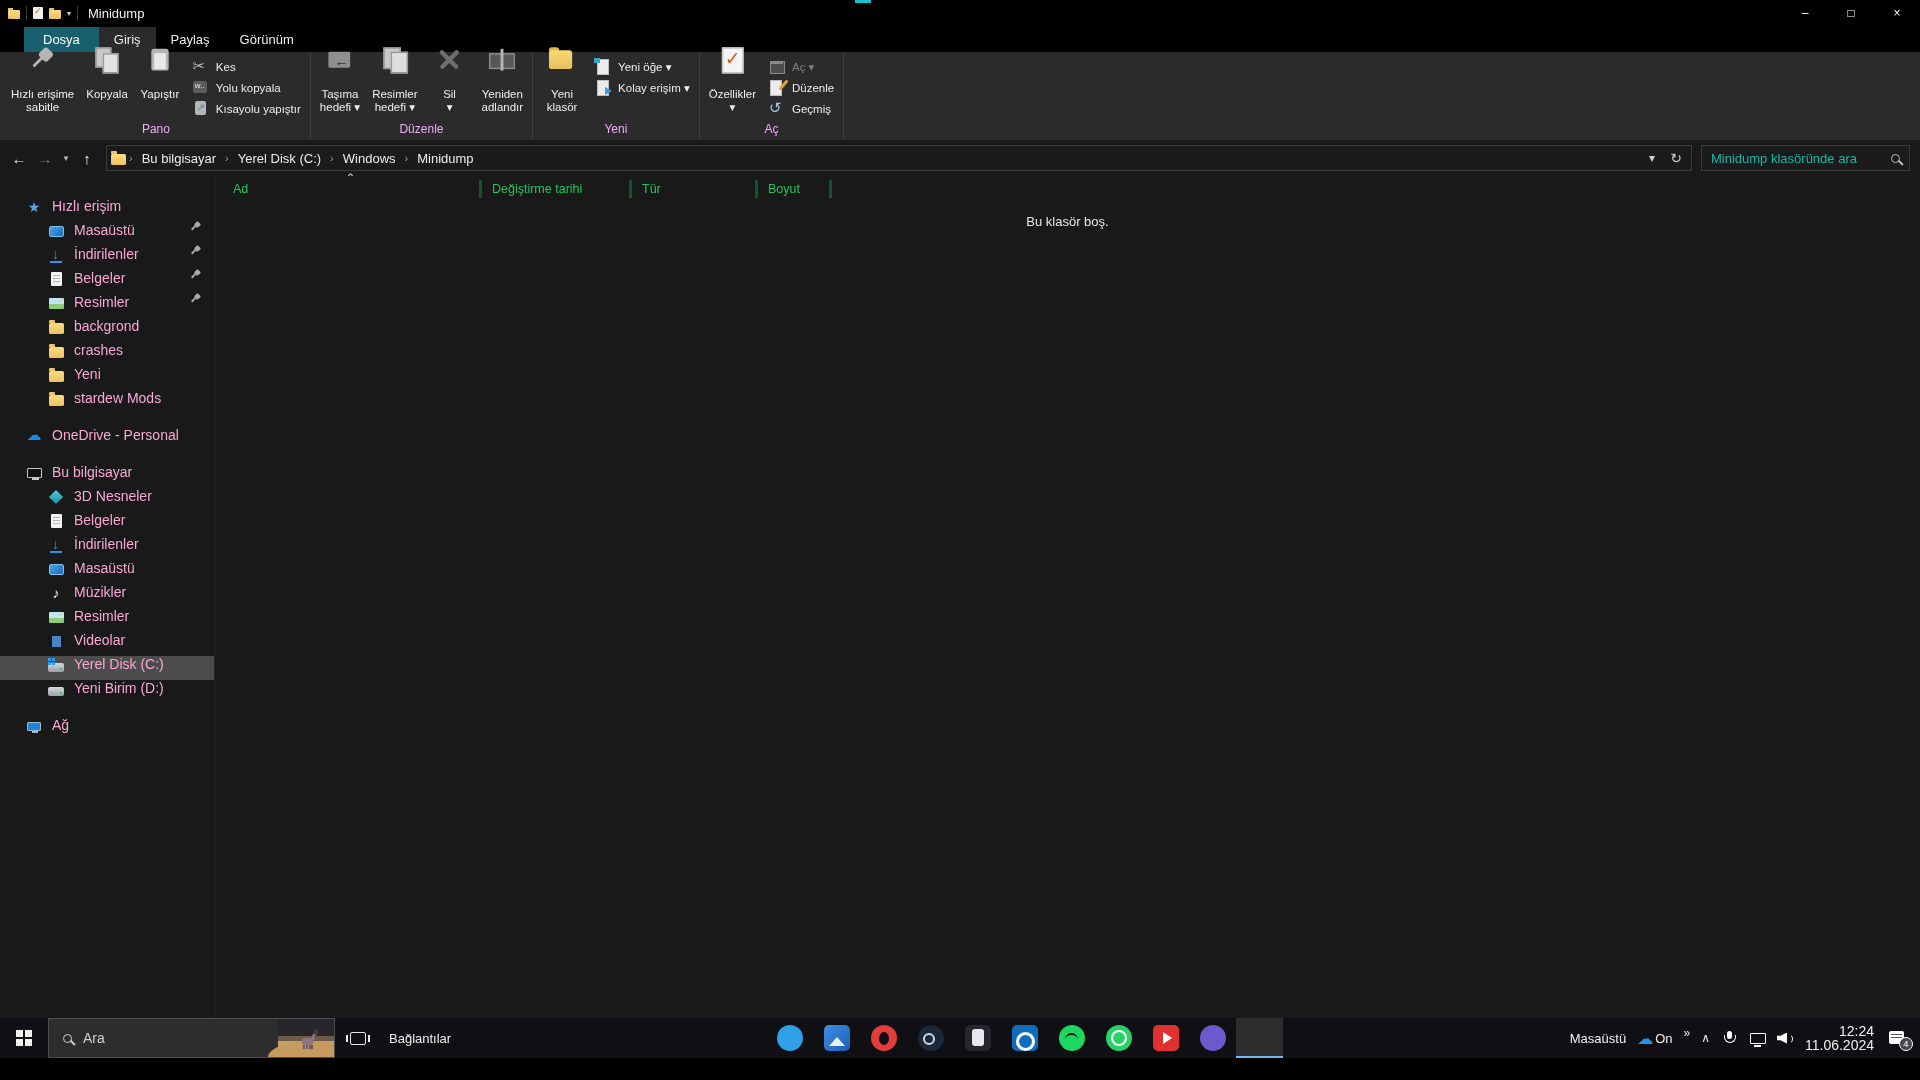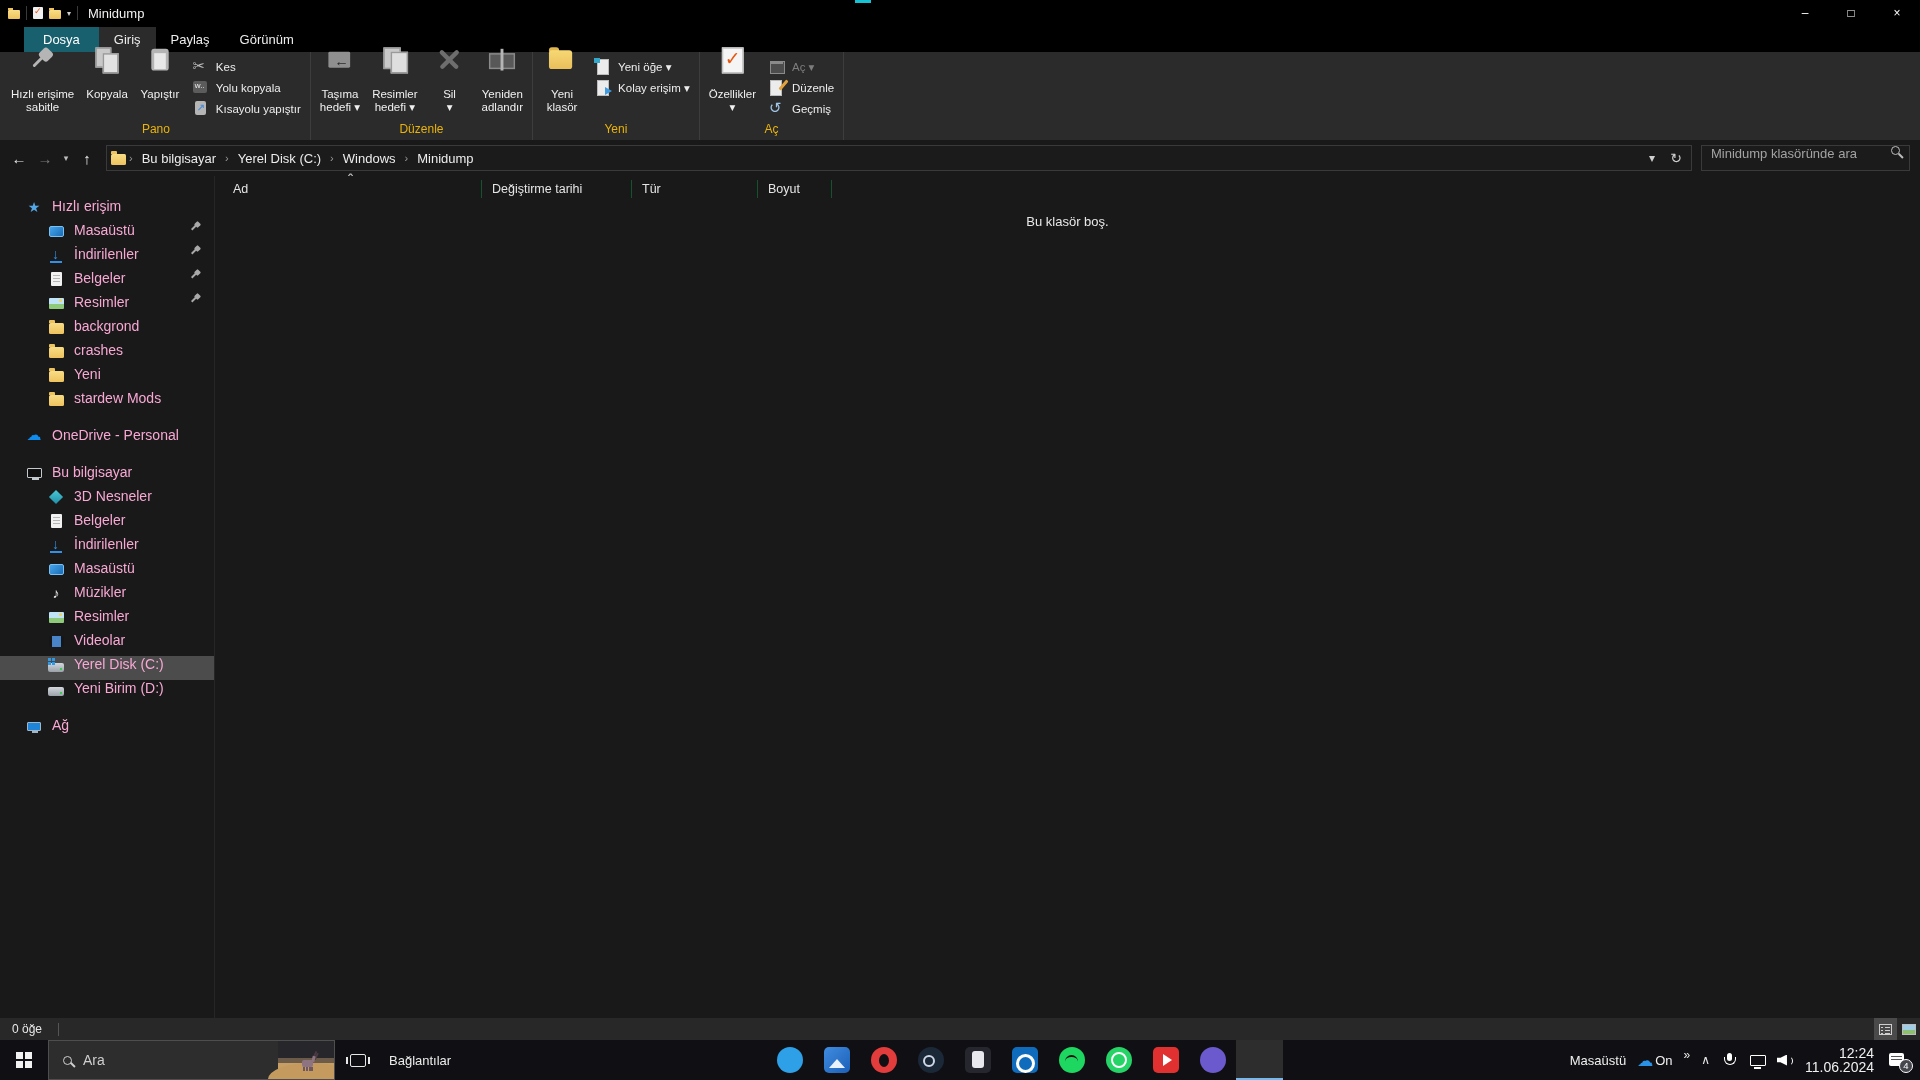--- a/index.html
+++ b/index.html
@@ -19,21 +19,21 @@
   
   .tabrow{height:26px;background:#000;display:flex;align-items:flex-end;padding-left:24px}
   .tab{padding:5px 15px;font-size:13px;color:#ededed}
   .tab.file-tab{background:#19606e;color:#fff;padding:5px 19px}
   .tab.selected{background:#2b2b2b}
 
   
   .ribbon{height:88px;background:#2b2b2b;display:flex;padding-left:2px;color:#ededed}
   .rgroup{display:flex;flex-direction:column;border-right:1px solid #3d3d3d;padding:0 3px}
   .rg-body{flex:1;display:flex;align-items:flex-start;padding-top:1px}
-  .rg-label{height:20px;text-align:center;color:#eab308;font-size:12px;line-height:18px}
+  .rg-label{height:20px;text-align:center;color:#f0abfc;font-size:12px;line-height:18px}
   .rbtn-big{min-width:52px;height:66px;padding:3px 6px 0;display:flex;flex-direction:column;align-items:center;font-size:11.5px;line-height:13px;color:#f0f0f0;text-align:center}
   .rbtn-big .ico{height:32px;display:flex;align-items:center;justify-content:center;transform:scale(1.45);transform-origin:center 60%}
   .rbtn-big .l1,.rbtn-big .l2{white-space:nowrap}
   .rsmall-stack{display:flex;flex-direction:column;padding-top:3px}
   .rbtn-small{display:flex;align-items:center;gap:6px;height:21px;padding:0 6px;font-size:11.5px;white-space:nowrap}
   .rbtn-small.disabled{color:#7d7d7d}
   .ico{position:relative;display:inline-block;width:18px;height:17px}
 
   
   .pin-icon::before{content:"";position:absolute;left:7px;top:1px;width:8px;height:8px;background:#b5b5b5;border-radius:2px;transform:rotate(45deg)}
@@ -81,21 +81,21 @@
   .nav-btn{width:26px;text-align:center;font-size:15px;color:#e8e8e8}
   .nav-btn.dim{color:#7a7a7a}
   .nav-btn.small{width:16px;font-size:9px;color:#bdbdbd}
   .addressbox{flex:1;height:26px;margin-left:6px;border:1px solid #3a3a3a;background:#1b1b1b;display:flex;align-items:center;padding:0 4px}
   .crumb{display:flex;align-items:center}
   .crumb-sep{color:#9a9a9a;font-size:11px;padding:0 3px}
   .crumb-label{padding:0 6px;font-size:13px;color:#ececec;white-space:nowrap}
   .addr-tools{margin-left:auto;display:flex;align-items:center;gap:2px}
   .addr-tool{width:22px;text-align:center;color:#cfcfcf;font-size:12px}
   .addr-tool.refresh{font-size:14px}
-  .searchbox{width:209px;height:26px;margin-left:9px;border:1px solid #3a3a3a;background:#1b1b1b;display:flex;align-items:flex-start;padding:0 9px;color:#a3a3a3;font-size:13px}
+  .searchbox{width:209px;height:26px;margin-left:9px;border:1px solid #3a3a3a;background:#1b1b1b;display:flex;align-items:center;padding:0 9px;color:#14b8a6;font-size:13px}
   .search-glyph{width:9px;height:9px;border:1.5px solid currentColor;border-radius:50%;position:relative;flex:none}
   .search-glyph::after{content:"";position:absolute;width:6px;height:1.5px;background:currentColor;transform:rotate(45deg);right:-5px;bottom:-2px}
   .searchbox .search-glyph{margin-left:auto;color:#bdbdbd}
 
   
   .main{height:842px;display:flex;background:#191919}
   .sidebar{width:215px;flex:none;padding-top:22px;border-right:1px solid #262626;overflow:hidden}
   .side-sec{margin-bottom:13px}
   .side-row{height:24px;display:flex;align-items:flex-start;font-size:14px;color:#f9a8d4}
   .side-row.ind1{padding-left:24px}
@@ -129,21 +129,21 @@
   .videos-icon{width:15px;height:11px;border-radius:2px;background:linear-gradient(90deg,#161616 0 3px,#4a84c8 3px 12px,#161616 12px)}
   .disk-icon,.disk-windows-icon{width:16px;height:9px;background:linear-gradient(#d3d8dd,#9aa1a8);border-radius:2px;margin-top:5px}
   .disk-icon::after,.disk-windows-icon::after{content:"";position:absolute;right:2px;bottom:2px;width:2px;height:2px;background:#3ccc52}
   .disk-windows-icon::before{content:"";position:absolute;left:0;top:-5px;width:3px;height:3px;background:#2f9ae8;box-shadow:4px 0 0 #2f9ae8,0 4px 0 #2f9ae8,4px 4px 0 #2f9ae8}
   .network-icon{width:14px;height:9px;background:#1d84d8;border:1px solid #9fb6c8;border-radius:1px}
   .network-icon::after{content:"";position:absolute;left:4px;bottom:-3px;width:6px;height:2px;background:#9fb6c8}
 
   
   .content{flex:1;position:relative}
   .cols{height:26px;display:flex;align-items:center;padding-left:18px;position:relative}
-  .colh{height:18px;display:flex;align-items:center;font-size:12.5px;color:#e5e5e5;border-right:1px solid #14532d;padding-left:10px;white-space:nowrap}
+  .colh{height:18px;display:flex;align-items:center;font-size:12.5px;color:#22c55e;border-right:3px solid #14532d;padding-left:10px;white-space:nowrap}
   .cols .colh:nth-of-type(1){width:249px;padding-left:0}
   .cols .colh:nth-of-type(2){width:150px}
   .cols .colh:nth-of-type(3){width:126px}
   .cols .colh:nth-of-type(4){width:74px}
   .sort-ind{position:absolute;left:133px;top:-4px;color:#bdbdbd;font-size:14px;font-weight:bold}
   .empty-msg{position:absolute;top:38px;left:0;width:100%;text-align:center;color:#e8e8e8;font-size:13px}
 
   
   .statusbar{height:22px;background:#282828;display:flex;align-items:center;padding-left:12px;font-size:12px;color:#e8e8e8}
   .st-sep{width:1px;height:13px;background:#555;margin-left:16px}
@@ -611,32 +611,20 @@
   </div>
 
   <div class="colh" data-name="column-header">
     <span>Boyut</span>
   </div>
 </div>
       <div class="empty-msg" data-name="empty-folder-message">Bu klasör boş.</div>
     </div>
   </div>
 
-  <div class="statusbar" data-name="status-bar">
-    <span data-name="item-count">0 öğe</span>
-    <span class="st-sep" data-name="separator"></span>
-    <div class="view-btns">
-      <span class="view-btn selected" data-name="details-view-button">
-          <span class="details-view-icon" data-name="details-view-icon"></span>
-        </span>
-      <span class="view-btn" data-name="thumbnails-view-button">
-          <span class="thumbs-view-icon" data-name="thumbnails-view-icon"></span>
-        </span>
-    </div>
-  </div>
 
   <div class="taskbar" data-name="taskbar">
     <div class="start-btn" data-name="start-button">
         <span class="win-logo" data-name="windows-logo-icon"></span>
       </div>
     <div class="tb-search" data-name="taskbar-search-input">
       <span class="search-glyph" data-name="search-icon"></span>
       <span data-name="taskbar-search-placeholder">Ara</span>
       <span class="scene" data-name="search-highlight-image">
           <span class="horns"></span>

